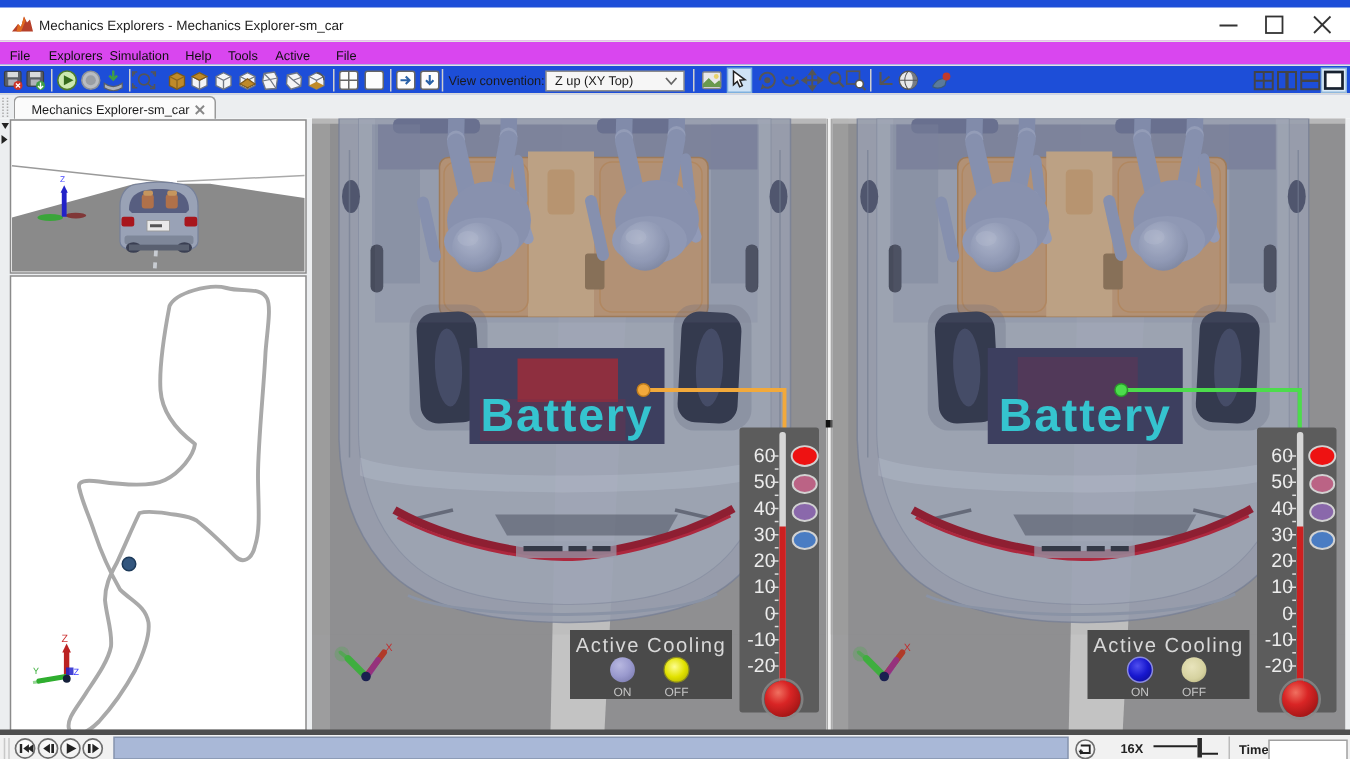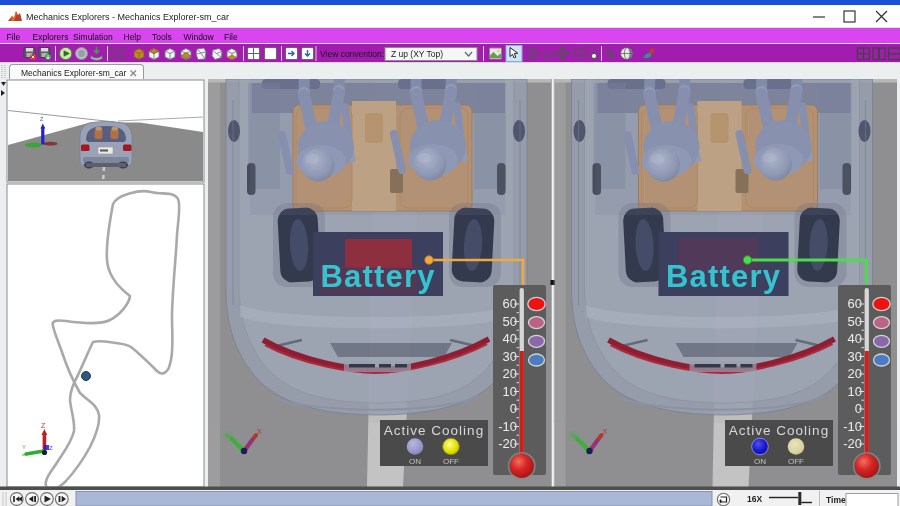--- a/index.html
+++ b/index.html
@@ -6,21 +6,21 @@
   body{width:900px;height:506px;overflow:hidden;font-family:"Liberation Sans",sans-serif;background:#fff;position:relative;}
   #win{position:absolute;left:0;top:0;width:900px;height:506px;border-top:5px solid #1d4ed8;box-sizing:border-box;}
   .abs{position:absolute;}
   
   #titlebar{position:absolute;left:0;top:1px;width:900px;height:21px;background:#ffffff;}
   #title-text{position:absolute;left:26px;top:6px;font-size:9px;color:#1d1d1d;}
   
   #menubar{position:absolute;left:0;top:22px;width:900px;height:16px;background:#d946ef;font-size:8.5px;color:#101010;border-top:1px solid #e0e0e0;box-sizing:border-box;}
   .mi{position:absolute;top:4px;}
   
-  #toolbar{position:absolute;left:0;top:38px;width:900px;height:20px;background:#a21caf;border-top:1px solid #e4e4e4;border-bottom:1px solid #d8d8d8;box-sizing:border-box;padding-left:21px;}
+  #toolbar{position:absolute;left:0;top:38px;width:900px;height:20px;background:#1d4ed8;border-top:1px solid #e4e4e4;border-bottom:1px solid #d8d8d8;box-sizing:border-box;}
   
   #tabrow{position:absolute;left:0;top:58px;width:900px;height:16px;background:#eceef0;text-align:center;}
   #tab{position:absolute;left:9px;top:1px;width:133px;height:15px;background:#fbfbfb;border:1px solid #9a9a9a;border-bottom:none;border-radius:4px 4px 0 0;font-size:8.5px;color:#1a1a1a;}
   
   #main{position:absolute;left:0;top:74px;}
   
   #bottombar{position:absolute;left:0;top:483px;width:900px;height:23px;background:#f1f1f1;border-top:2px solid #4e4e4e;box-sizing:border-box;font-weight:bold;}
 </style>
 </head>
 <body>
@@ -39,21 +39,21 @@
     <line x1="82" y1="5" x2="71" y2="16" stroke="#333" stroke-width="1.2"></line>
   </svg>
 </div>
 
 <div id="menubar">
   <span class="mi" style="left:6.5px">File</span>
   <span class="mi" style="left:32.5px">Explorers</span>
   <span class="mi" style="left:73px">Simulation</span>
   <span class="mi" style="left:123.5px">Help</span>
   <span class="mi" style="left:152px">Tools</span>
-  <span class="mi" style="left:183.5px">Window</span>
+  <span class="mi" style="left:183.5px">Active</span>
   <span class="mi" style="left:224px">File</span>
 </div>
 
 <div id="toolbar">
   <svg width="900" height="19" viewBox="0 0 900 19" id="tbsvg">
     <defs>
       <g id="disk">
             <rect x="0" y="0" width="11" height="10" rx="1" fill="#5a5f66" stroke="#3a3e44" stroke-width="0.8"></rect>
             <rect x="2" y="0.5" width="7" height="3.5" fill="#d8dadc"></rect>
             <rect x="2.5" y="5.5" width="6" height="4" fill="#aeb2b8"></rect>

